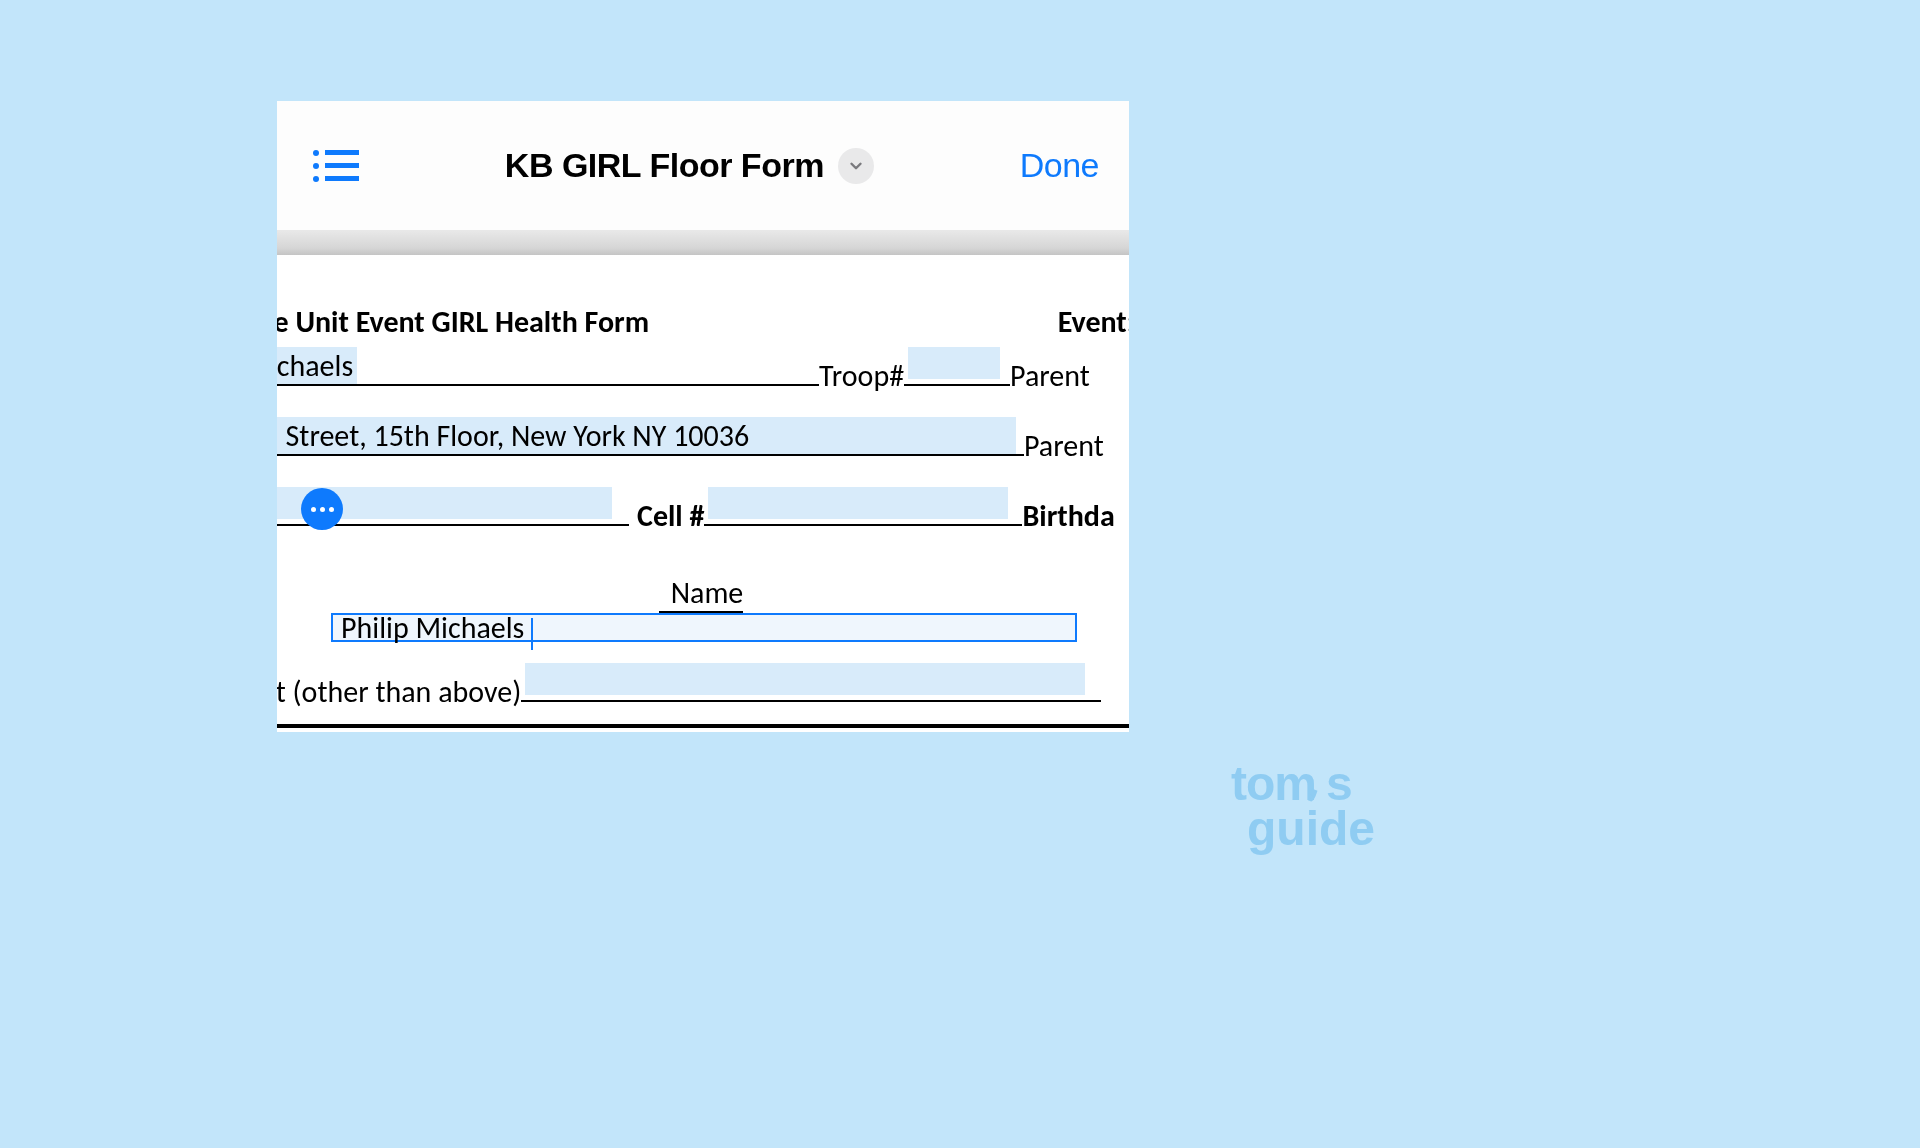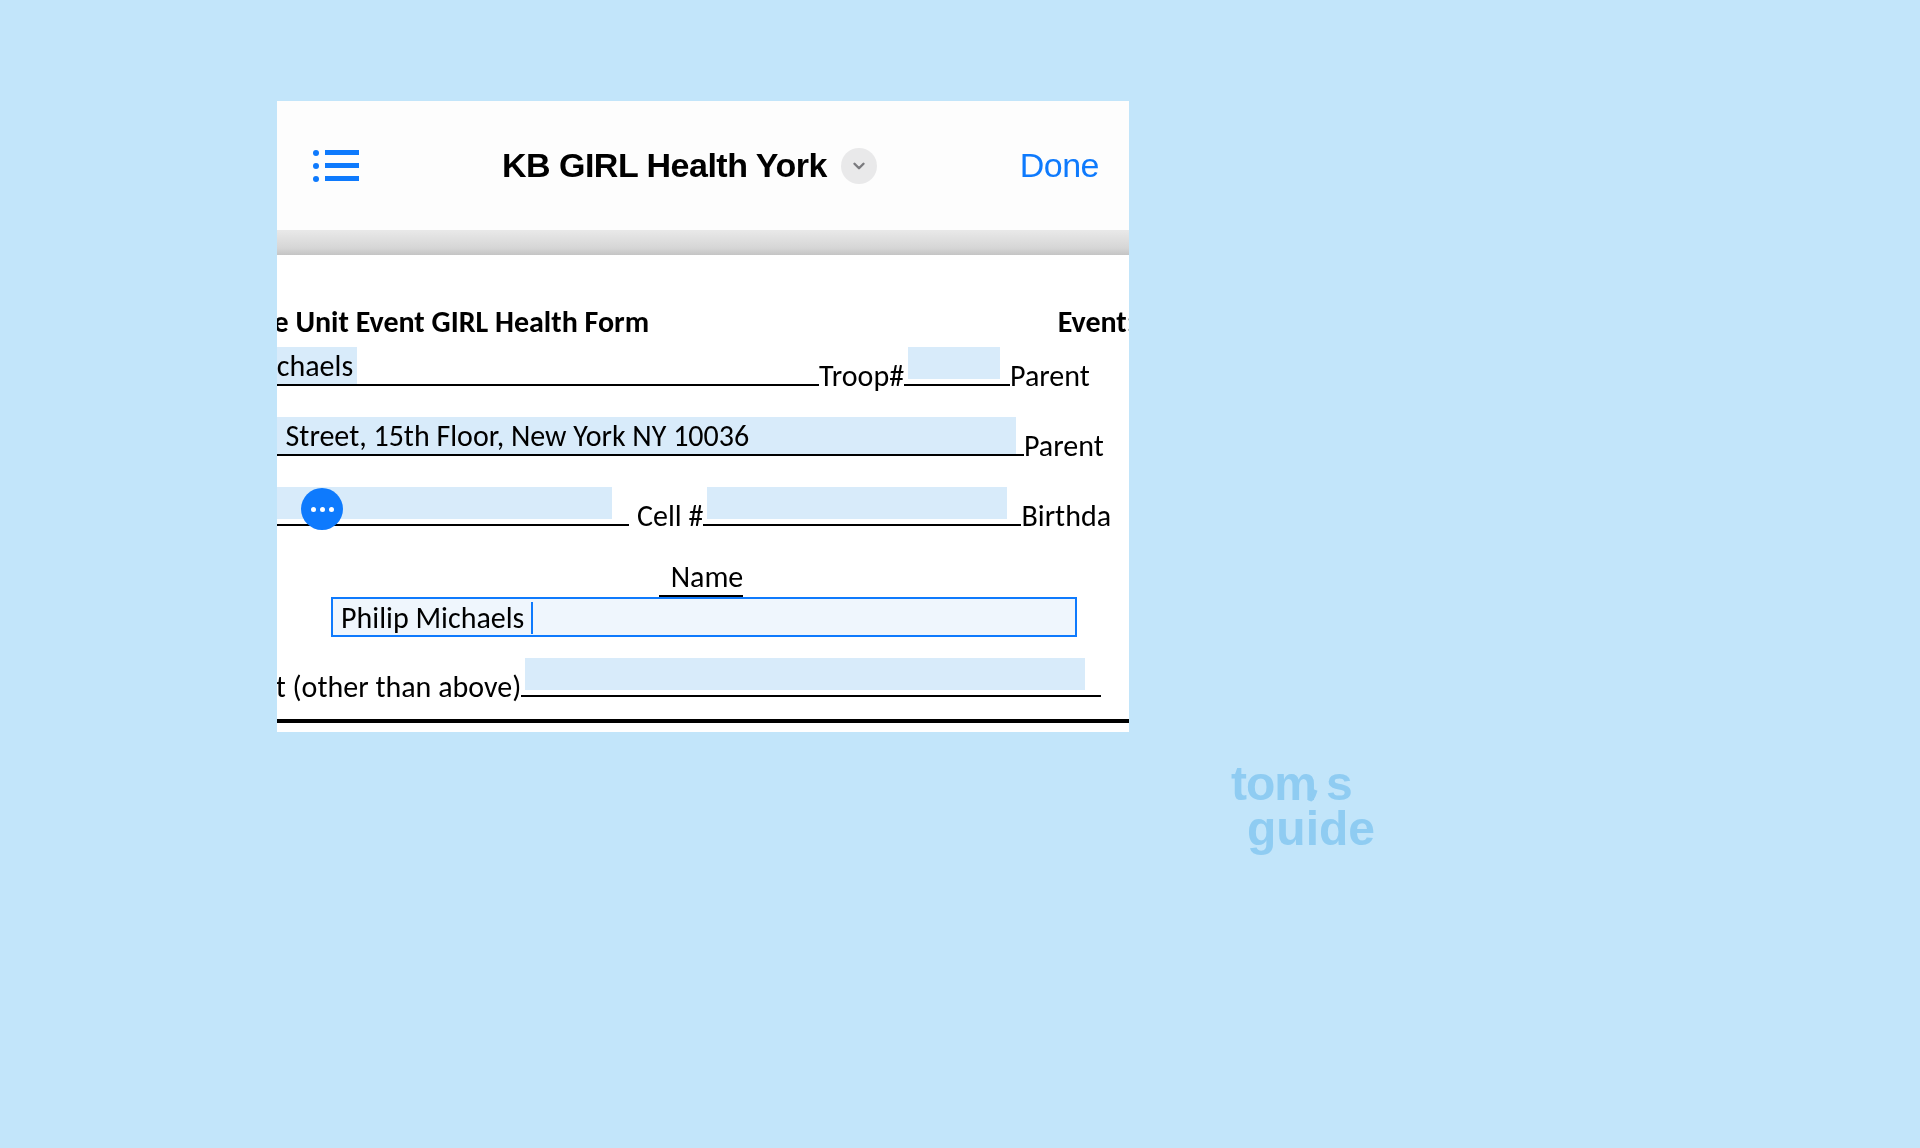--- a/index.html
+++ b/index.html
@@ -145,22 +145,23 @@
     .row1 {
       margin-left: -14px;
       margin-bottom: 22px;
     }
     .row2 {
       margin-left: -14px;
       margin-bottom: 22px;
     }
     .row3 {
       margin-left: -14px;
-      margin-bottom: 20px;
-      position: relative;
+      margin-bottom: 36px;
+      position: relative;
+      font-weight: bold;
     }
     .more-bubble {
       position: absolute;
       left: 38px;
       top: -2px;
       width: 42px;
       height: 42px;
       background: #0e7afd;
       border-radius: 50%;
       display: flex;
@@ -179,21 +180,21 @@
     .row4 {
       margin-left: -4px;
       margin-bottom: 24px;
       display: flex;
       align-items: center;
       flex-direction: column;
     }
     .active-input-box {
       border: 2px solid #0e7afd;
       background: #eff6fd;
-      height: 40px;
+      height: 29px;
       width: 746px;
       margin-left: 6px;
       display: flex;
       align-items: center;
       padding-left: 8px;
       font-size: 30px;
       color: #000;
       position: relative;
     }
     .active-input-box::after {
@@ -272,21 +273,21 @@
         <div class="list-icon-line">
             <div class="list-icon-dot"></div>
             <div class="list-icon-bar"></div>
           </div>
         <div class="list-icon-line">
             <div class="list-icon-dot"></div>
             <div class="list-icon-bar"></div>
           </div>
       </div>
       <div class="title-group">
-        <span class="doc-title">KB GIRL Health York</span>
+        <span class="doc-title">KB GIRL Floor Form</span>
         <div class="chevron-badge">
           <svg viewBox="0 0 24 24" fill="none" stroke="#7a7a7e" stroke-width="3.2" stroke-linecap="round" stroke-linejoin="round">
               <polyline points="6 9 12 15 18 9"></polyline>
             </svg>
         </div>
       </div>
       <div class="done-btn">Done</div>
     </div>
 
     <div class="shadow-bar"></div>

